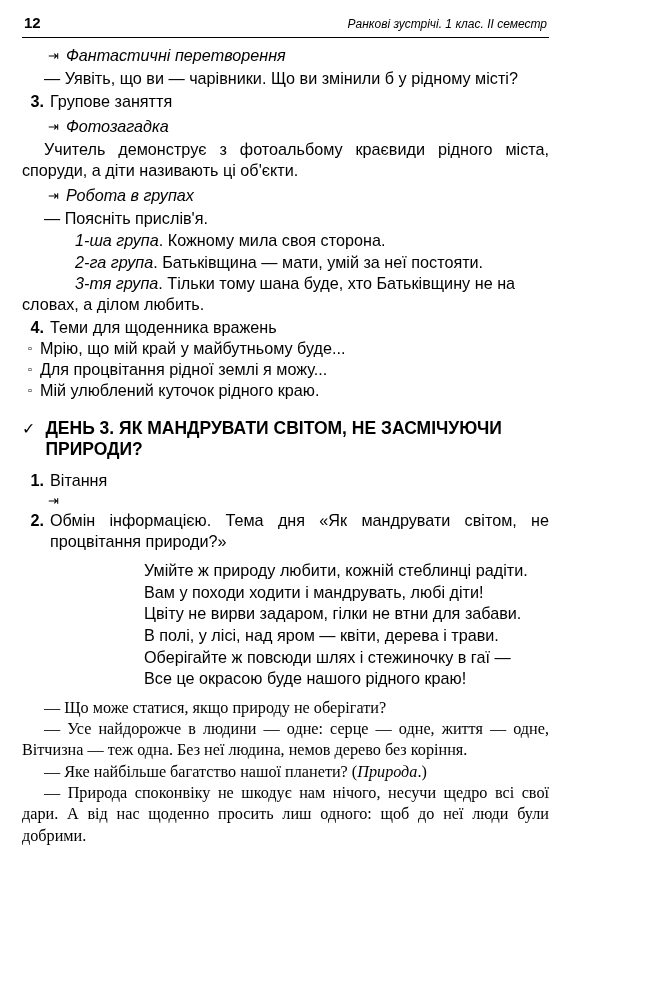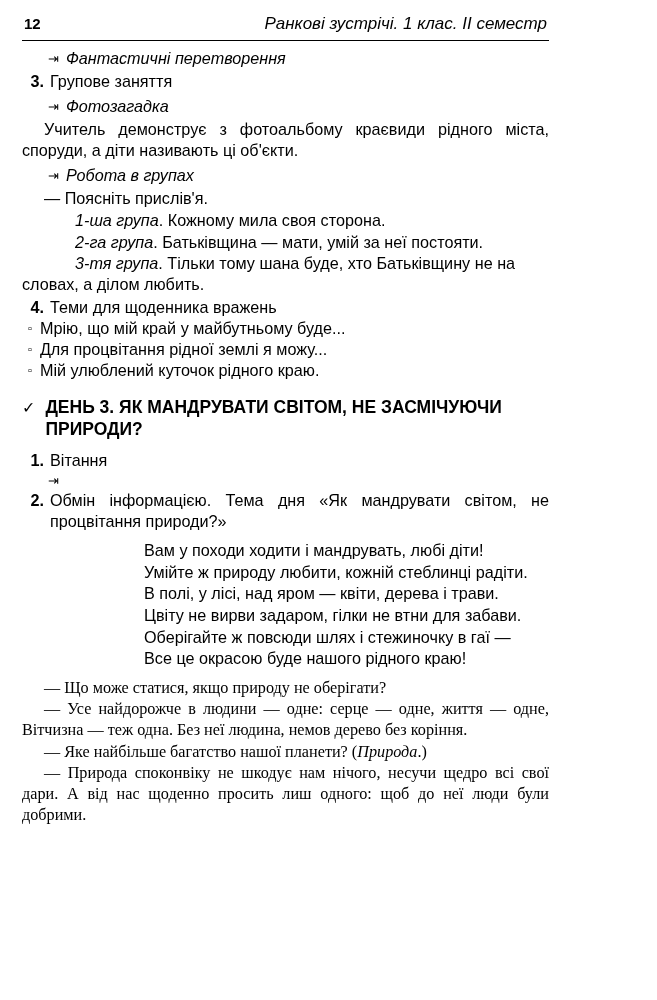--- a/index.html
+++ b/index.html
@@ -28,21 +28,21 @@
     justify-content: space-between;
     font-size: 14.5px;
     padding: 0 2px 6px 2px;
   }
   .header .page-num {
     font-weight: bold;
     font-size: 15px;
   }
   .header .running-title {
     font-style: italic;
-    font-size: 17px;
+    font-size: 12px;
     text-align: center;
   }
   .rule {
     border-top: 1px solid #000;
     margin: 0 0 7px 0;
   }
   .content {
     font-size: 16.2px;
     line-height: 1.30;
   }
@@ -145,20 +145,21 @@
     <span class="running-title">Ранкові зустрічі. 1 клас. ІІ семестр</span>
   </div>
   <div class="rule"></div>
 
   <div class="content">
 
     <div class="arrow-line">
       <span class="arrow-glyph">⇥</span>
       <span>Фантастичні перетворення</span>
     </div>
+    <p class="para">— Уявіть, що ви — чарівники. Що ви змінили б у рідному місті?</p>
 
     <div class="num-item">
       <span class="num">3.</span>
       <span class="txt">Групове заняття</span>
     </div>
 
     <div class="arrow-line">
       <span class="arrow-glyph">⇥</span>
       <span>Фотозагадка</span>
     </div>
@@ -204,24 +205,24 @@
     <div class="arrow-line">
       <span class="arrow-glyph">⇥</span>
     </div>
 
     <div class="num-item">
       <span class="num">2.</span>
       <span class="txt">Обмін інформацією. Тема дня «Як мандрувати світом, не процвітання природи?»</span>
     </div>
 
     <div class="poem">
+      <div>Умійте ж природу любити, кожній стеблинці радіти.</div>
       <div>Вам у походи ходити і мандрувать, любі діти!</div>
-      <div>Умійте ж природу любити, кожній стеблинці радіти.</div>
+      <div>Цвіту не вирви задаром, гілки не втни для забави.</div>
       <div>В полі, у лісі, над яром — квіти, дерева і трави.</div>
-      <div>Цвіту не вирви задаром, гілки не втни для забави.</div>
       <div>Оберігайте ж повсюди шлях і стежиночку в гаї —</div>
       <div>Все це окрасою буде нашого рідного краю!</div>
     </div>
 
     <p class="dash-para">— Що може статися, якщо природу не оберігати?</p>
     <p class="dash-para">— Усе найдорожче в людини — одне: серце — одне, життя — одне, Вітчизна — теж одна. Без неї людина, немов дерево без коріння.</p>
     <p class="dash-para"><span>— Яке найбільше багатство нашої планети? (</span><i class="it">Природа</i><span>.)</span></p>
     <p class="dash-para">— Природа споконвіку не шкодує нам нічого, несучи щедро всі свої дари. А від нас щоденно просить лиш одного: щоб до неї люди були добрими.</p>
 
   </div>

